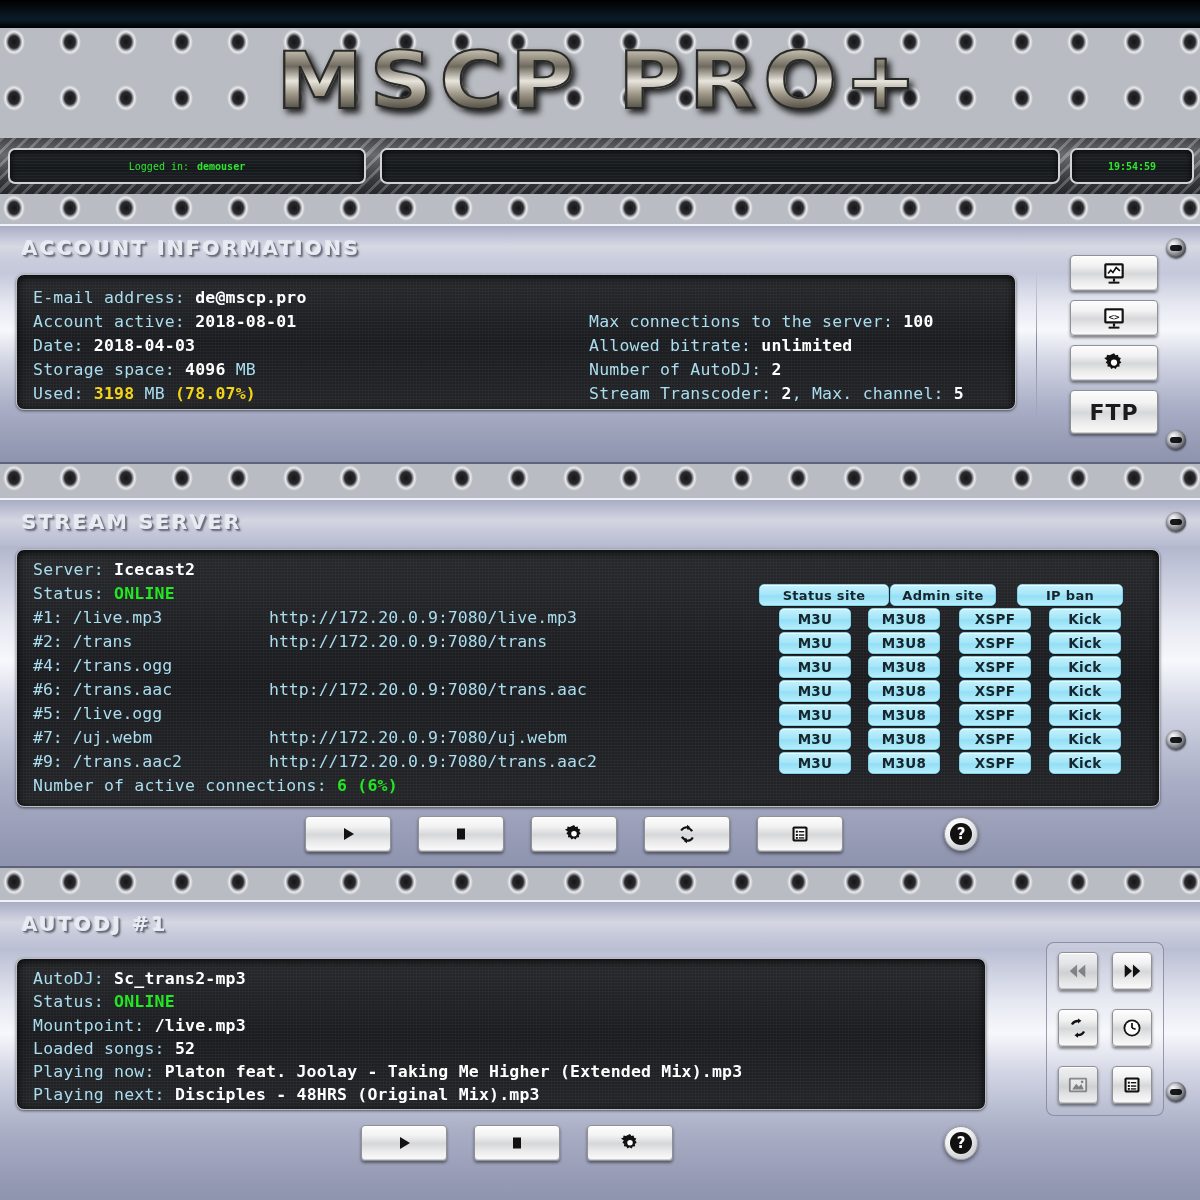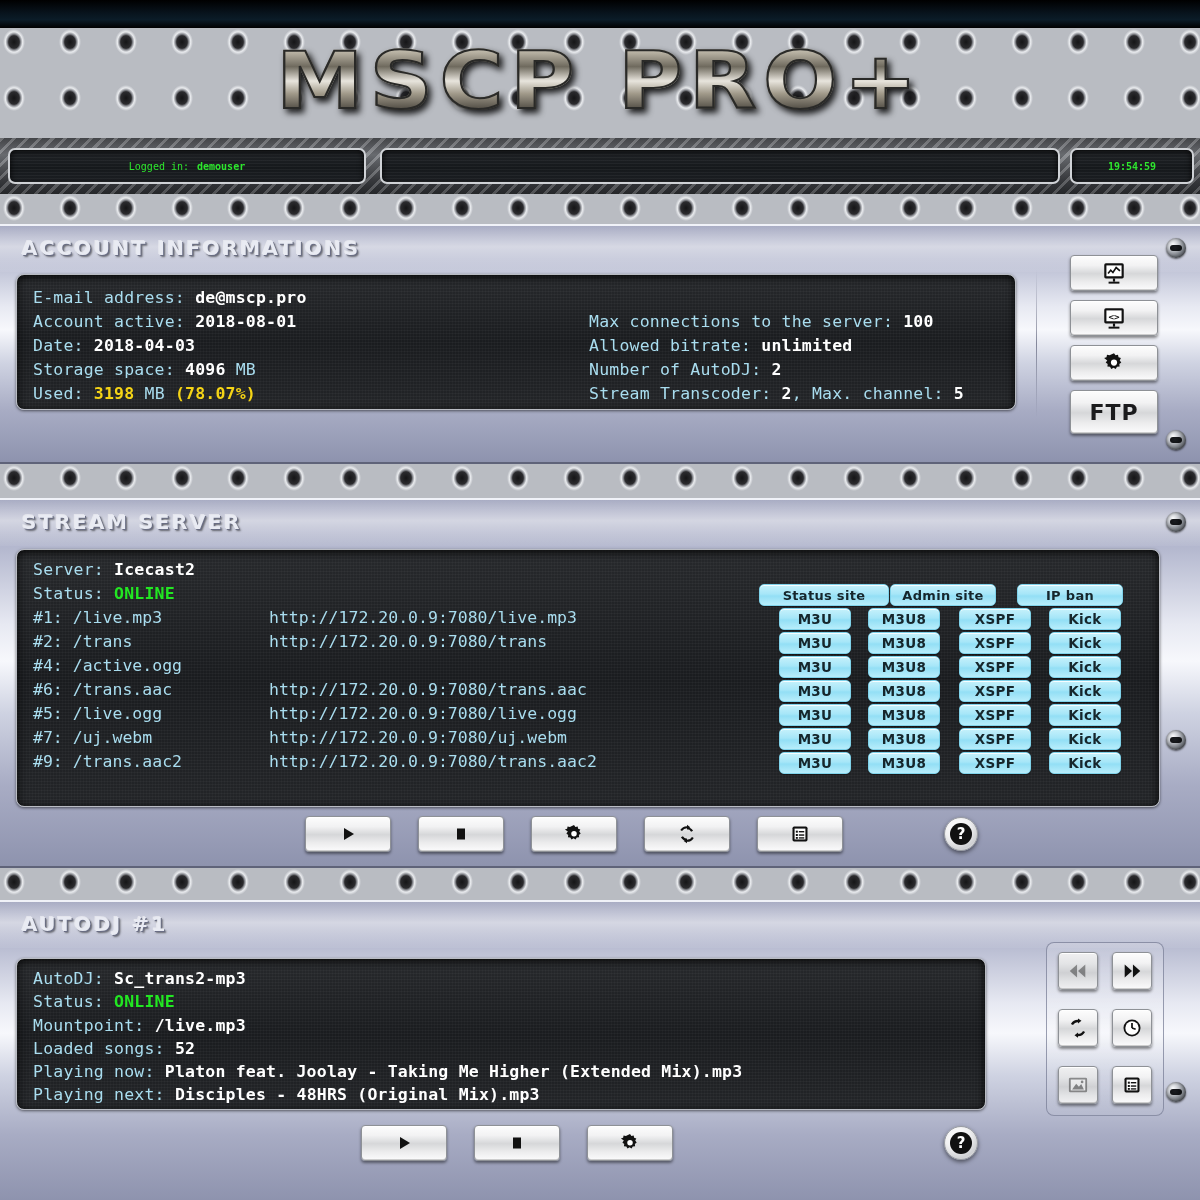--- a/index.html
+++ b/index.html
@@ -262,30 +262,32 @@
         <span>Server:</span> <span class="v">Icecast2</span>
       </div>
       <div class="cline" style="top:34px;">
         <span>Status:</span> <span class="on">ONLINE</span>
       </div>
 
       <div class="mnt" style="top:58px;"><span>#1:</span> <span>/live.mp3</span></div>
       <div class="url" style="left:252px;top:58px;">http://172.20.0.9:7080/live.mp3</div>
       <div class="mnt" style="top:82px;"><span>#2:</span> <span>/trans</span></div>
       <div class="url" style="left:252px;top:82px;">http://172.20.0.9:7080/trans</div>
-      <div class="mnt" style="top:106px;"><span>#4:</span> <span>/active.ogg</span></div>
+      <div class="mnt" style="top:106px;"><span>#4:</span> <span>/trans.ogg</span></div>
       <div class="mnt" style="top:130px;"><span>#6:</span> <span>/trans.aac</span></div>
       <div class="url" style="left:252px;top:130px;">http://172.20.0.9:7080/trans.aac</div>
       <div class="mnt" style="top:154px;"><span>#5:</span> <span>/live.ogg</span></div>
-      <div class="url" style="left:252px;top:154px;">http://172.20.0.9:7080/live.ogg</div>
       <div class="mnt" style="top:178px;"><span>#7:</span> <span>/uj.webm</span></div>
       <div class="url" style="left:252px;top:178px;">http://172.20.0.9:7080/uj.webm</div>
       <div class="mnt" style="top:202px;"><span>#9:</span> <span>/trans.aac2</span></div>
       <div class="url" style="left:252px;top:202px;">http://172.20.0.9:7080/trans.aac2</div>
 
+      <div class="cline" style="top:226px;">
+        <span>Number of active connections:</span> <span class="on">6</span> <span class="on">(6%)</span>
+      </div>
 
       <div class="cbtn wide" style="left:742px;top:34px;width:130px;">
           <span>Status site</span>
         </div>
       <div class="cbtn wide" style="left:873px;top:34px;width:106px;">
           <span>Admin site</span>
         </div>
       <div class="cbtn wide" style="left:1000px;top:34px;width:106px;">
           <span>IP ban</span>
         </div>

